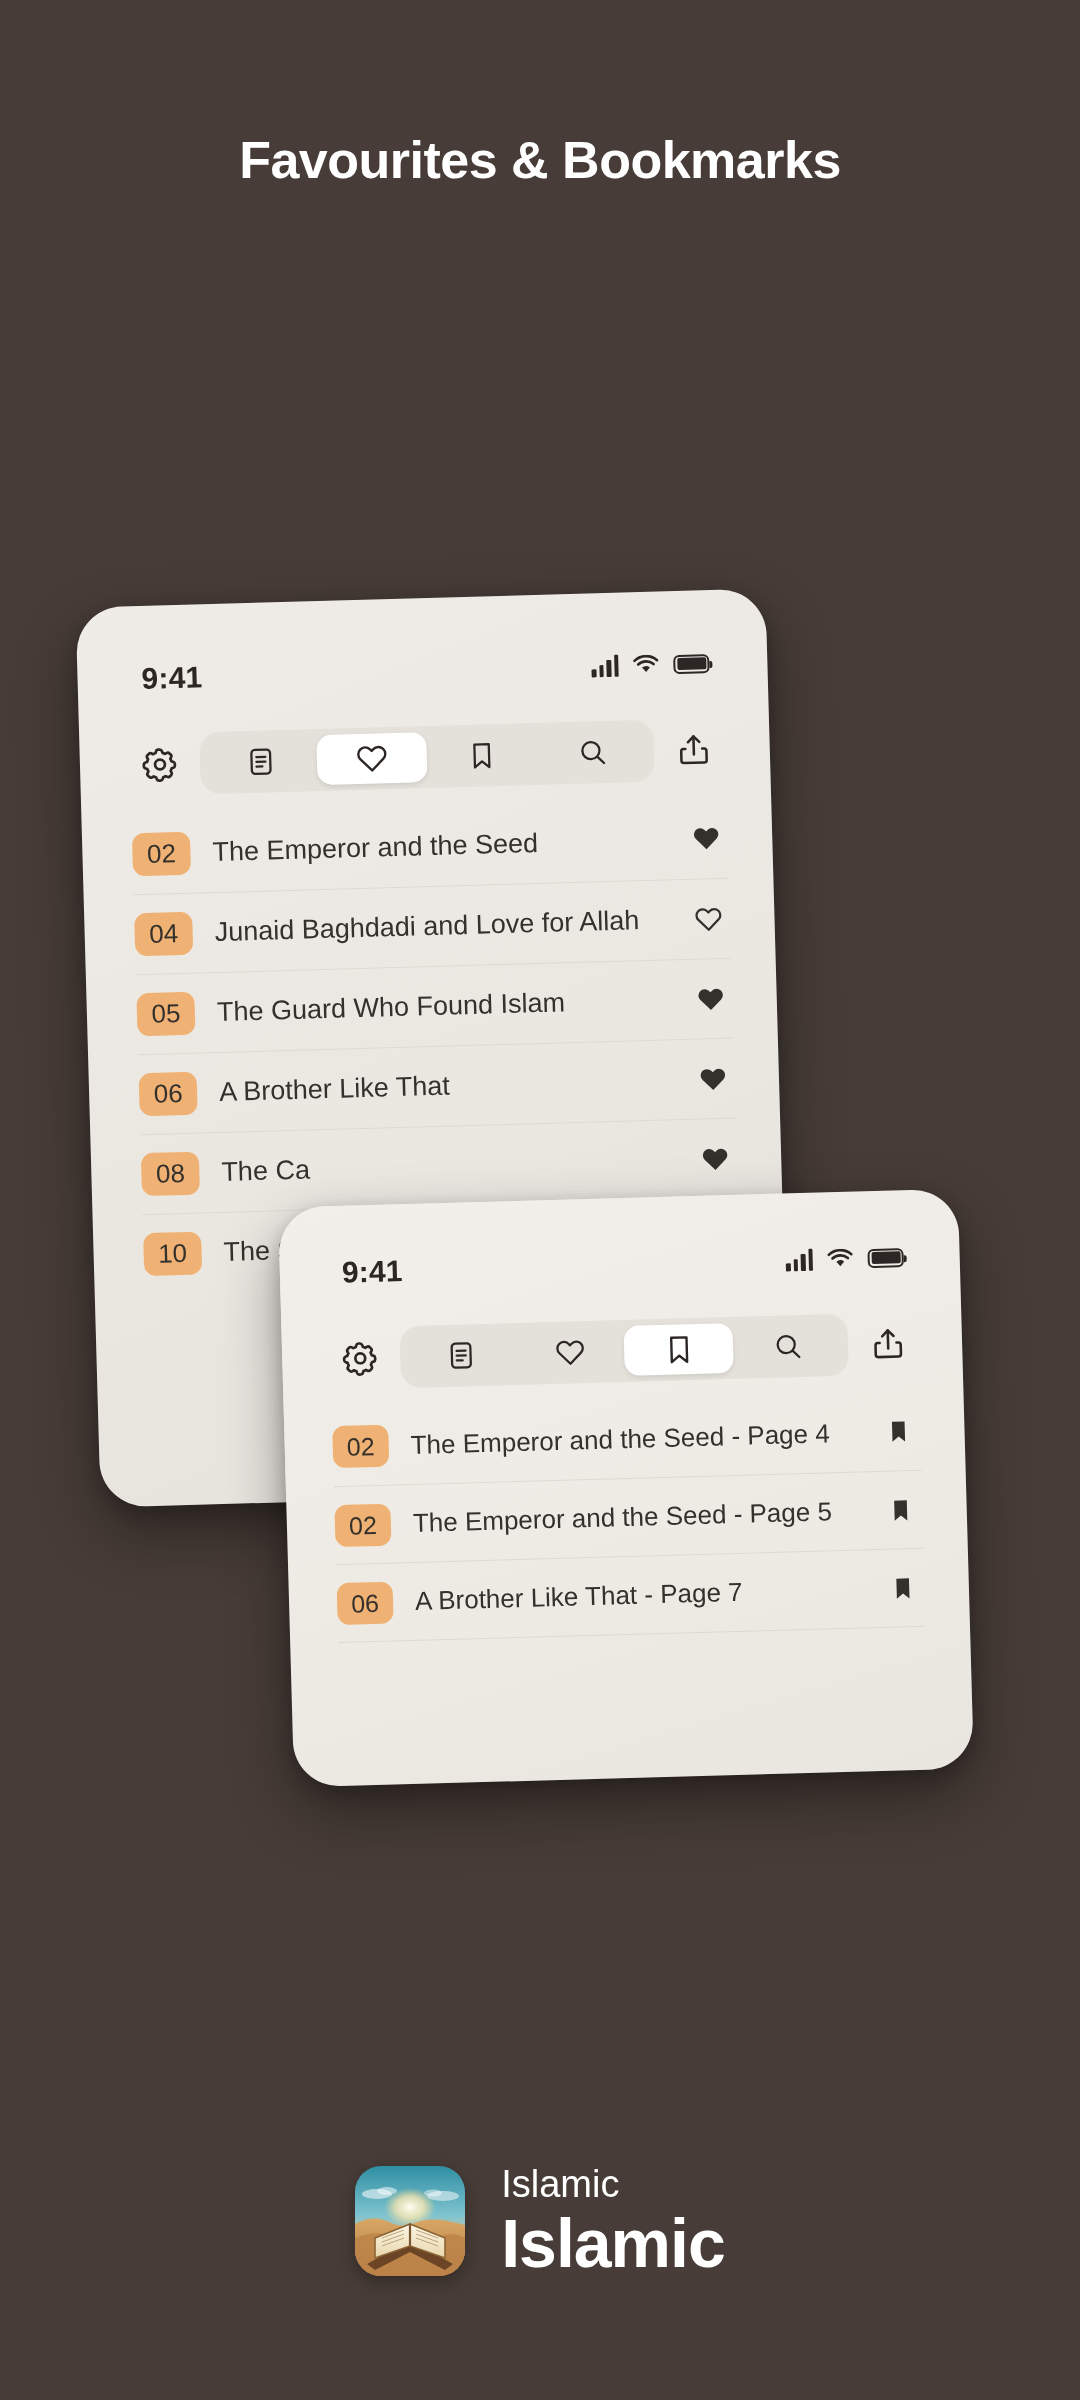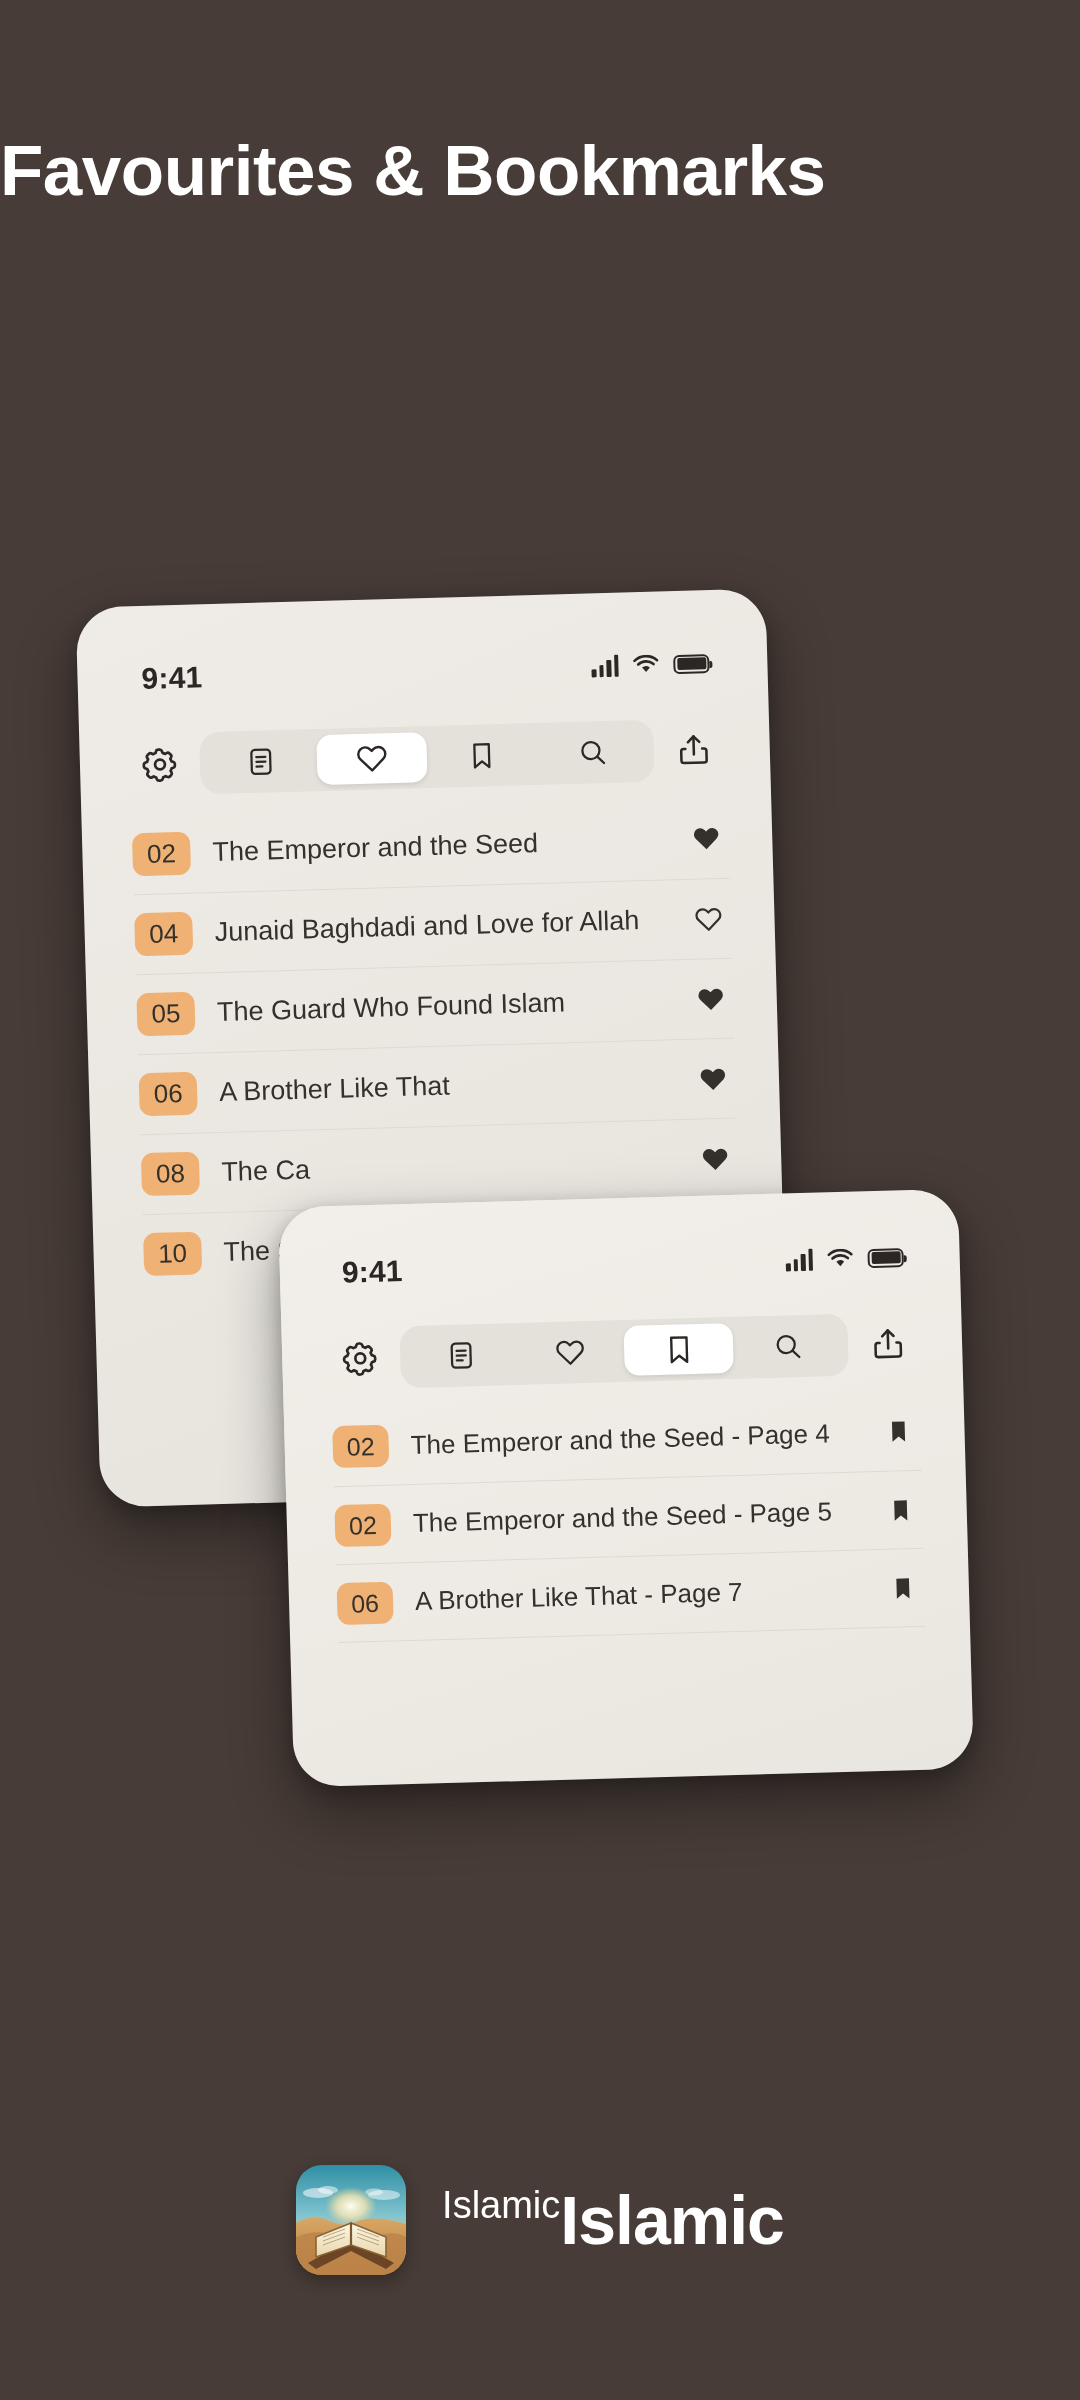--- a/index.html
+++ b/index.html
@@ -14,23 +14,23 @@
     overflow: hidden;
     position: relative;
   }
 
   
   .headline {
     position: absolute;
     top: 130px;
     left: 0;
     width: 1080px;
-    text-align: left;
+    text-align: center;
     color: #ffffff;
-    font-size: 71px;
+    font-size: 52px;
     font-weight: bold;
     letter-spacing: -0.5px;
     white-space: nowrap;
   }
 
   
   .phone {
     position: absolute;
     background: #efece7;
     border-radius: 46px;
@@ -238,21 +238,21 @@
   .app-icon {
     width: 110px;
     height: 110px;
     border-radius: 26px;
     overflow: hidden;
     flex: 0 0 auto;
     box-shadow: 0 6px 16px rgba(0,0,0,0.3);
   }
   .brand-text {
     display: flex;
-    flex-direction: row;
+    flex-direction: column;
     justify-content: center;
     line-height: 1;
   }
   .brand-top {
     color: #ffffff;
     font-size: 38px;
     font-weight: normal;
     margin-bottom: 6px;
   }
   .brand-bottom {

